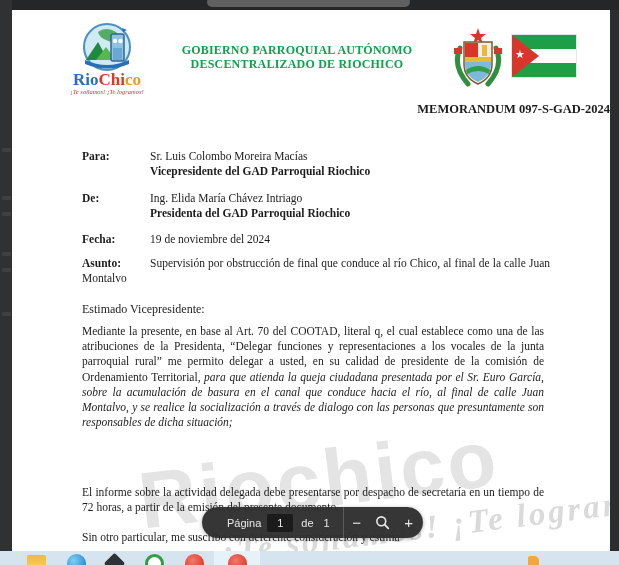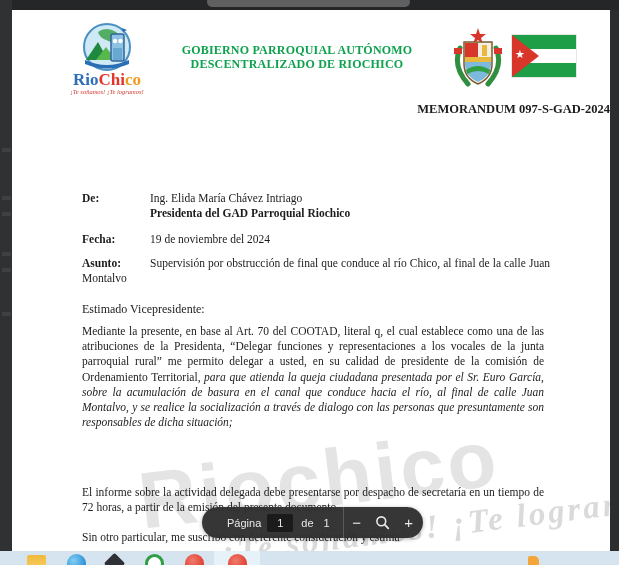--- a/index.html
+++ b/index.html
@@ -154,20 +154,23 @@
         <path d="M16 44 q12 -8 24 0 l-1 4 q-11 -6 -22 0 z" fill="#2f9e44"></path>
       </svg>
 
       <div class="flag">
         <div class="flag-tri"></div>
         <div class="flag-star">★</div>
       </div>
 
       <div class="memo-title">MEMORANDUM 097-S-GAD-2024</div>
 
+      <div class="field f-para">
+        <span class="lbl">Para:</span><span class="vals"><span>Sr. Luis Colombo Moreira Macías</span><br><span class="v2">Vicepresidente del GAD Parroquial Riochico</span></span>
+      </div>
       <div class="field f-de">
         <span class="lbl">De:</span><span class="vals"><span>Ing. Elida María Chávez Intriago</span><br><span class="v2">Presidenta del GAD Parroquial Riochico</span></span>
       </div>
       <div class="field f-fecha">
         <span class="lbl">Fecha:</span><span class="vals"><span>19 de noviembre del 2024</span></span>
       </div>
       <div class="field f-asunto">
         <span class="lbl">Asunto:</span>
         <div class="asunto-text">Supervisión por obstrucción de final que conduce al río Chico, al final de la calle Juan Montalvo</div>
       </div>

